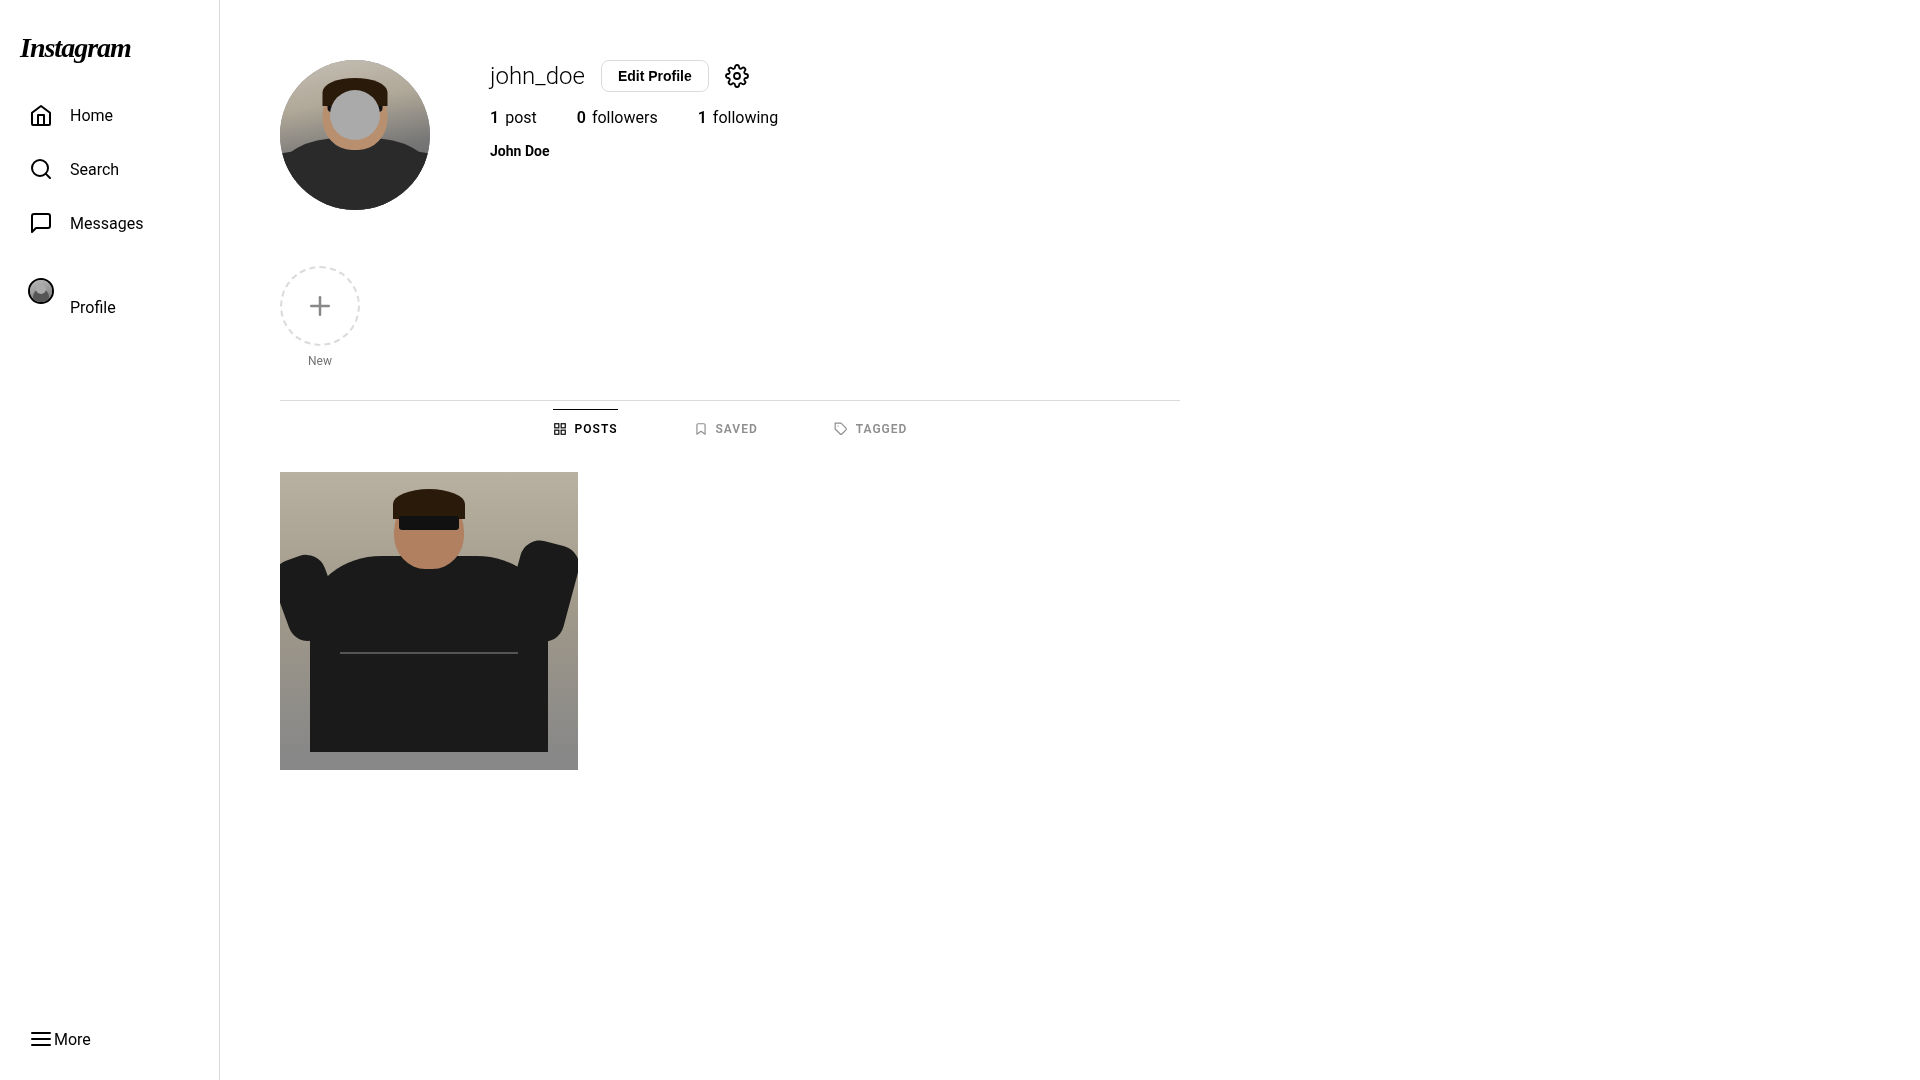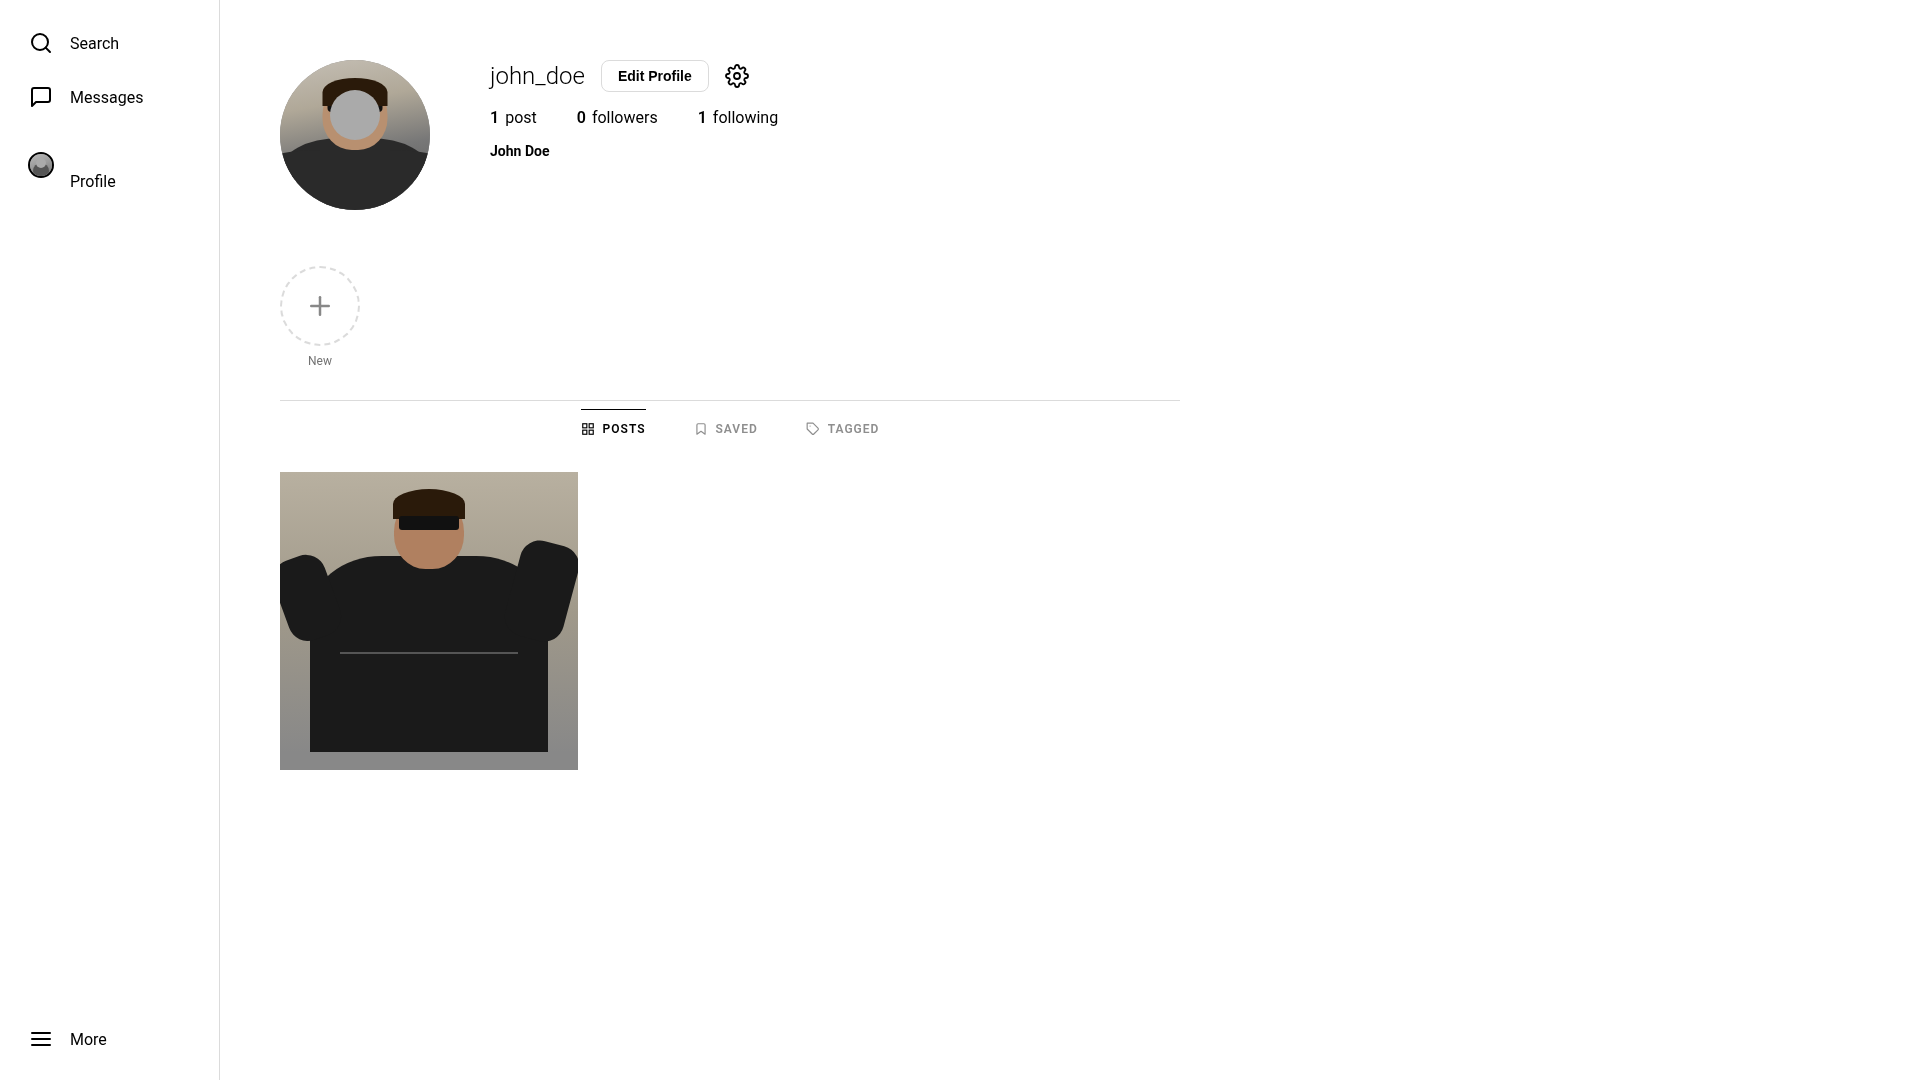--- a/index.html
+++ b/index.html
@@ -69,21 +69,21 @@
       align-items: center;
       justify-content: center;
     }
 
     .sidebar-more {
       margin-top: auto;
       padding: 12px 20px;
       cursor: pointer;
       display: flex;
       align-items: center;
-      gap: 16px;
+      gap: 0;
       font-size: 16px;
       color: #000;
       border-radius: 8px;
       margin-left: 8px;
       margin-right: 8px;
     }
 
     
     .main-content {
       flex: 1;
@@ -234,21 +234,21 @@
       width: 100%;
       max-width: 900px;
       height: 1px;
       background: #dbdbdb;
       margin: 8px 0;
     }
 
     
     .tabs-row {
       display: flex;
-      gap: 48px;
+      gap: 76px;
       width: 100%;
       max-width: 900px;
       justify-content: center;
       margin-bottom: 24px;
     }
 
     .tab-item {
       display: flex;
       align-items: center;
       gap: 8px;
@@ -285,21 +285,31 @@
 
     
     svg {
       display: block;
     }
   </style>
 </head>
 <body>
 
 <nav class="sidebar">
-
+  <div class="sidebar-logo">Instagram</div>
+
+  <div class="nav-item">
+    <span class="nav-icon">
+      <svg width="24" height="24" viewBox="0 0 24 24" fill="none" stroke="#000" stroke-width="2" stroke-linecap="round" stroke-linejoin="round">
+        <path d="M3 9.75L12 3l9 6.75V21a1 1 0 0 1-1 1H4a1 1 0 0 1-1-1V9.75z"></path>
+        <polyline points="9 22 9 12 15 12 15 22"></polyline>
+      </svg>
+    </span>
+    <span>Home</span>
+  </div>
 
   <div class="nav-item">
     <span class="nav-icon">
       <svg width="24" height="24" viewBox="0 0 24 24" fill="none" stroke="#000" stroke-width="2" stroke-linecap="round" stroke-linejoin="round">
         <circle cx="11" cy="11" r="8"></circle>
         <line x1="21" y1="21" x2="16.65" y2="16.65"></line>
       </svg>
     </span>
     <span>Search</span>
   </div>

